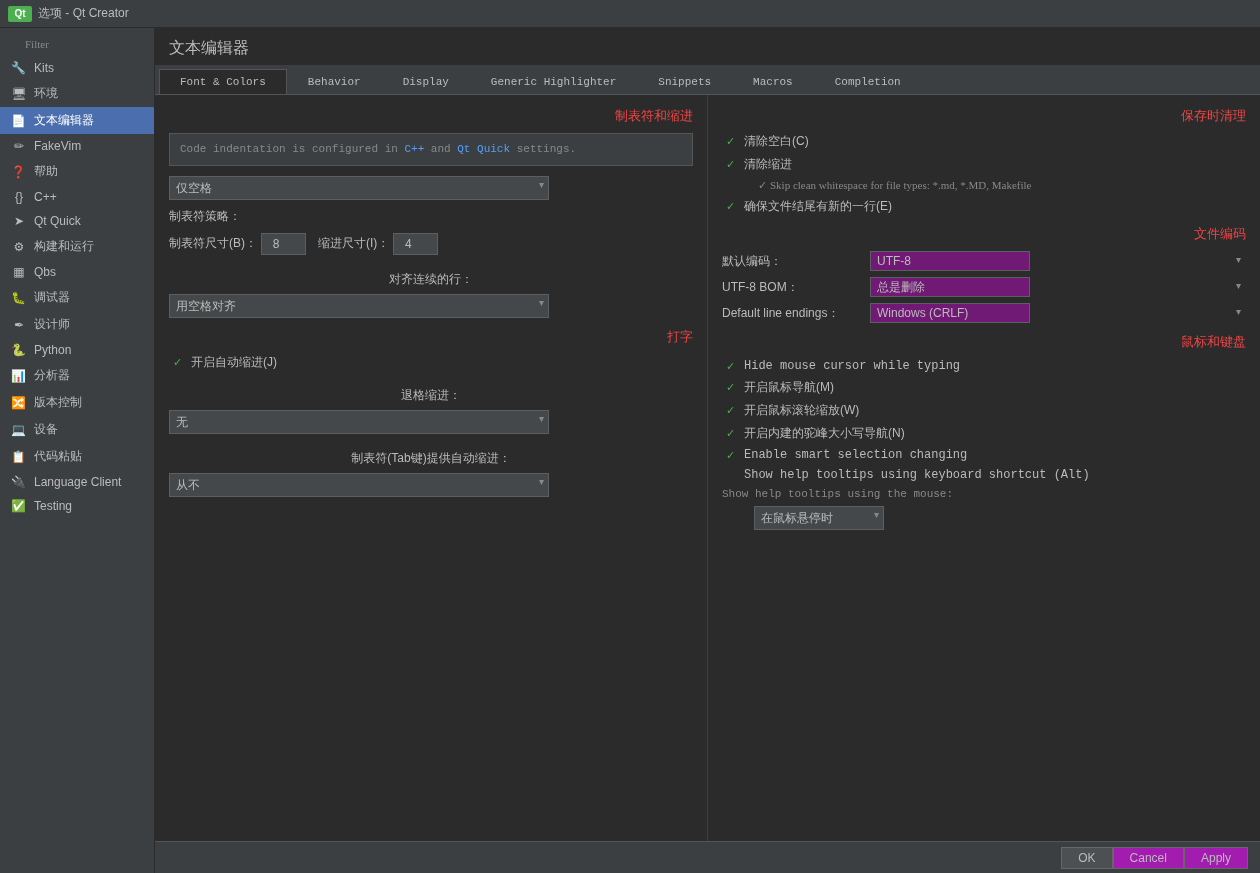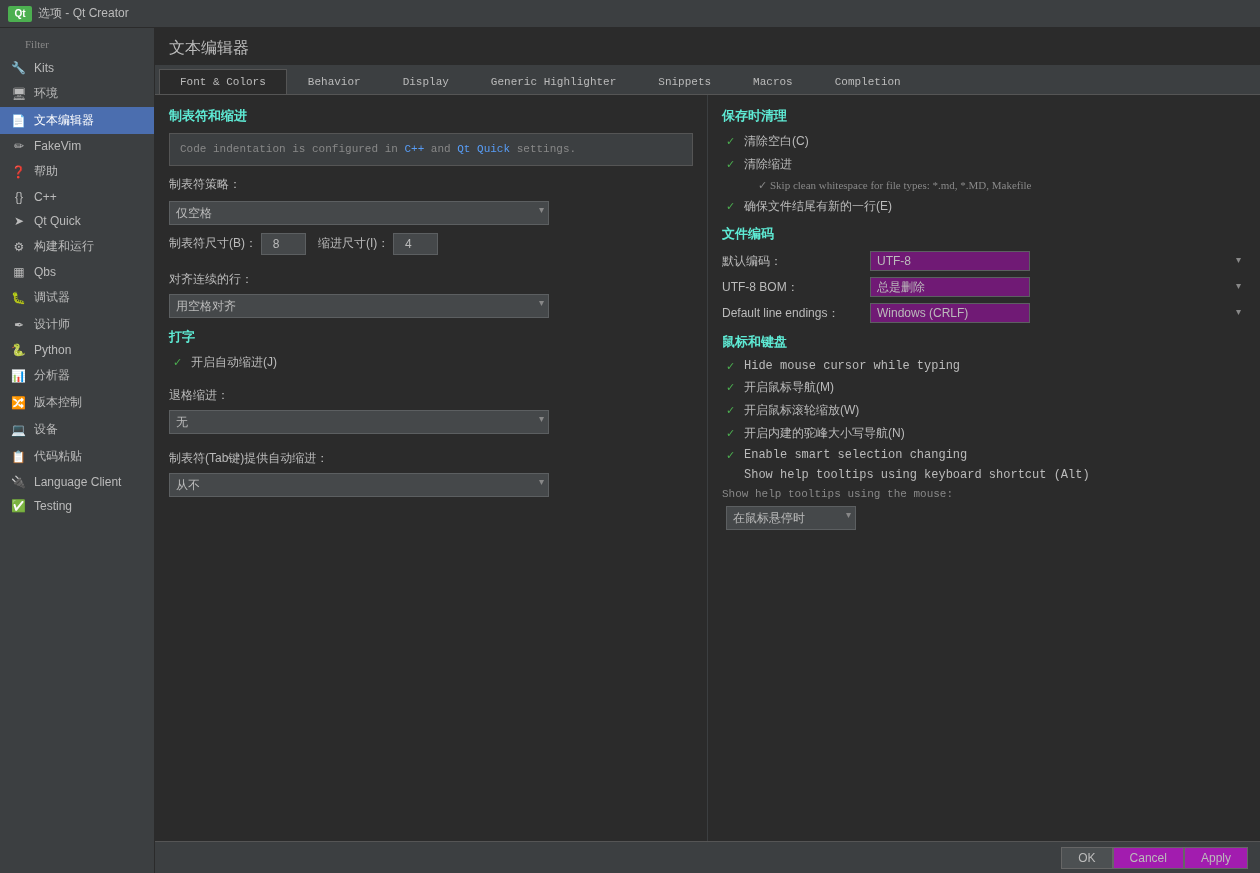--- a/index.html
+++ b/index.html
@@ -125,23 +125,24 @@
       flex: 1;
       padding: 12px 14px;
       border-right: 1px solid #3c3f41;
     }
     .right-panel {
       flex: 1;
       padding: 12px 14px;
     }
     .section-title {
       font-size: 13px;
-      color: #5eead4;
+      color: #ef4444;
       margin-bottom: 8px;
-      font-weight: bold;
+      font-weight: normal;
+      text-align: right;
     }
     .info-box {
       background: #3c3f41;
       border: 1px solid #555;
       padding: 7px 10px;
       margin-bottom: 10px;
       font-size: 11px;
       color: #888;
       font-family: "Courier New", monospace;
       line-height: 1.5;
@@ -205,20 +206,21 @@
       height: 22px;
       text-align: center;
       font-size: 12px;
       margin-right: 12px;
     }
     .subsection-title {
       color: #bbbbbb;
       font-size: 12px;
       margin-bottom: 6px;
       margin-top: 16px;
+      text-align: center;
     }
     .checkbox-row {
       display: flex;
       align-items: center;
       margin-bottom: 6px;
       padding-left: 4px;
     }
     .checkbox-icon {
       color: #4caf50;
       margin-right: 4px;
@@ -292,20 +294,21 @@
     .help-tooltip-combo {
       background: #45484a;
       border: 1px solid #5c5f61;
       color: #bbbbbb;
       padding: 2px 20px 2px 6px;
       font-size: 12px;
       appearance: none;
       -webkit-appearance: none;
       height: 24px;
       width: 130px;
+      margin-left: 28px;
     }
     .mouse-row {
       display: flex;
       align-items: center;
       margin-bottom: 6px;
     }
     .mouse-label {
       color: #888;
       font-size: 11px;
       font-family: "Courier New", monospace;
@@ -415,30 +418,30 @@
     <div class="panel-content">
 
       <div class="left-panel">
         <div class="section-title">制表符和缩进</div>
 
         <div class="info-box">
           <span>Code indentation is configured in </span><a href="#">C++</a><span> and </span><a href="#">Qt Quick</a><span> settings.</span>
         </div>
 
         <div class="form-row">
-          <span class="form-label">制表符策略：</span>
-        </div>
-        <div class="form-row">
           <div class="combo-wrapper">
             <select class="combo-box">
               <option>仅空格</option>
               <option>仅制表符</option>
               <option>制表符和空格</option>
             </select>
           </div>
+        </div>
+        <div class="form-row">
+          <span class="form-label">制表符策略：</span>
         </div>
 
         <div class="spinbox-row">
           <span class="spinbox-label">制表符尺寸(B)：</span>
           <input type="number" class="spinbox" value="8" style="">
           <span class="spinbox-label">缩进尺寸(I)：</span>
           <input type="number" class="spinbox" value="4" style="">
         </div>
 
         <div class="subsection-title">对齐连续的行：</div>

